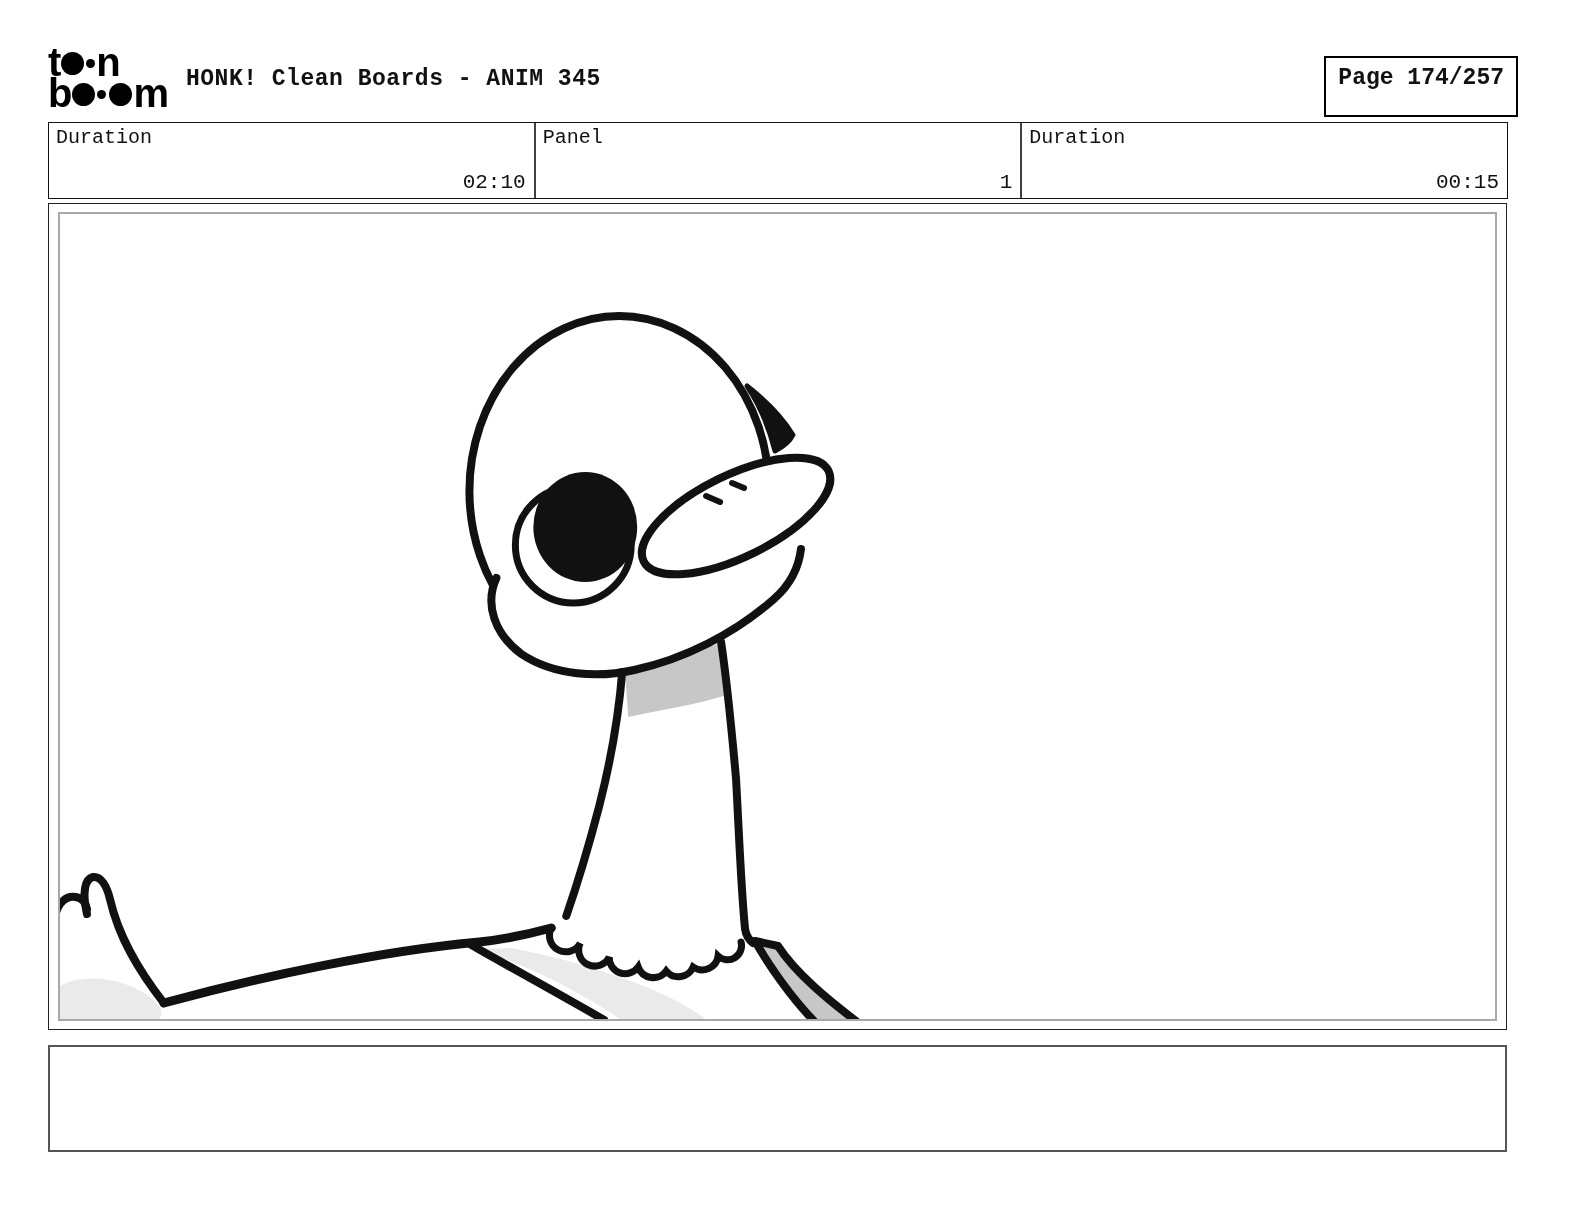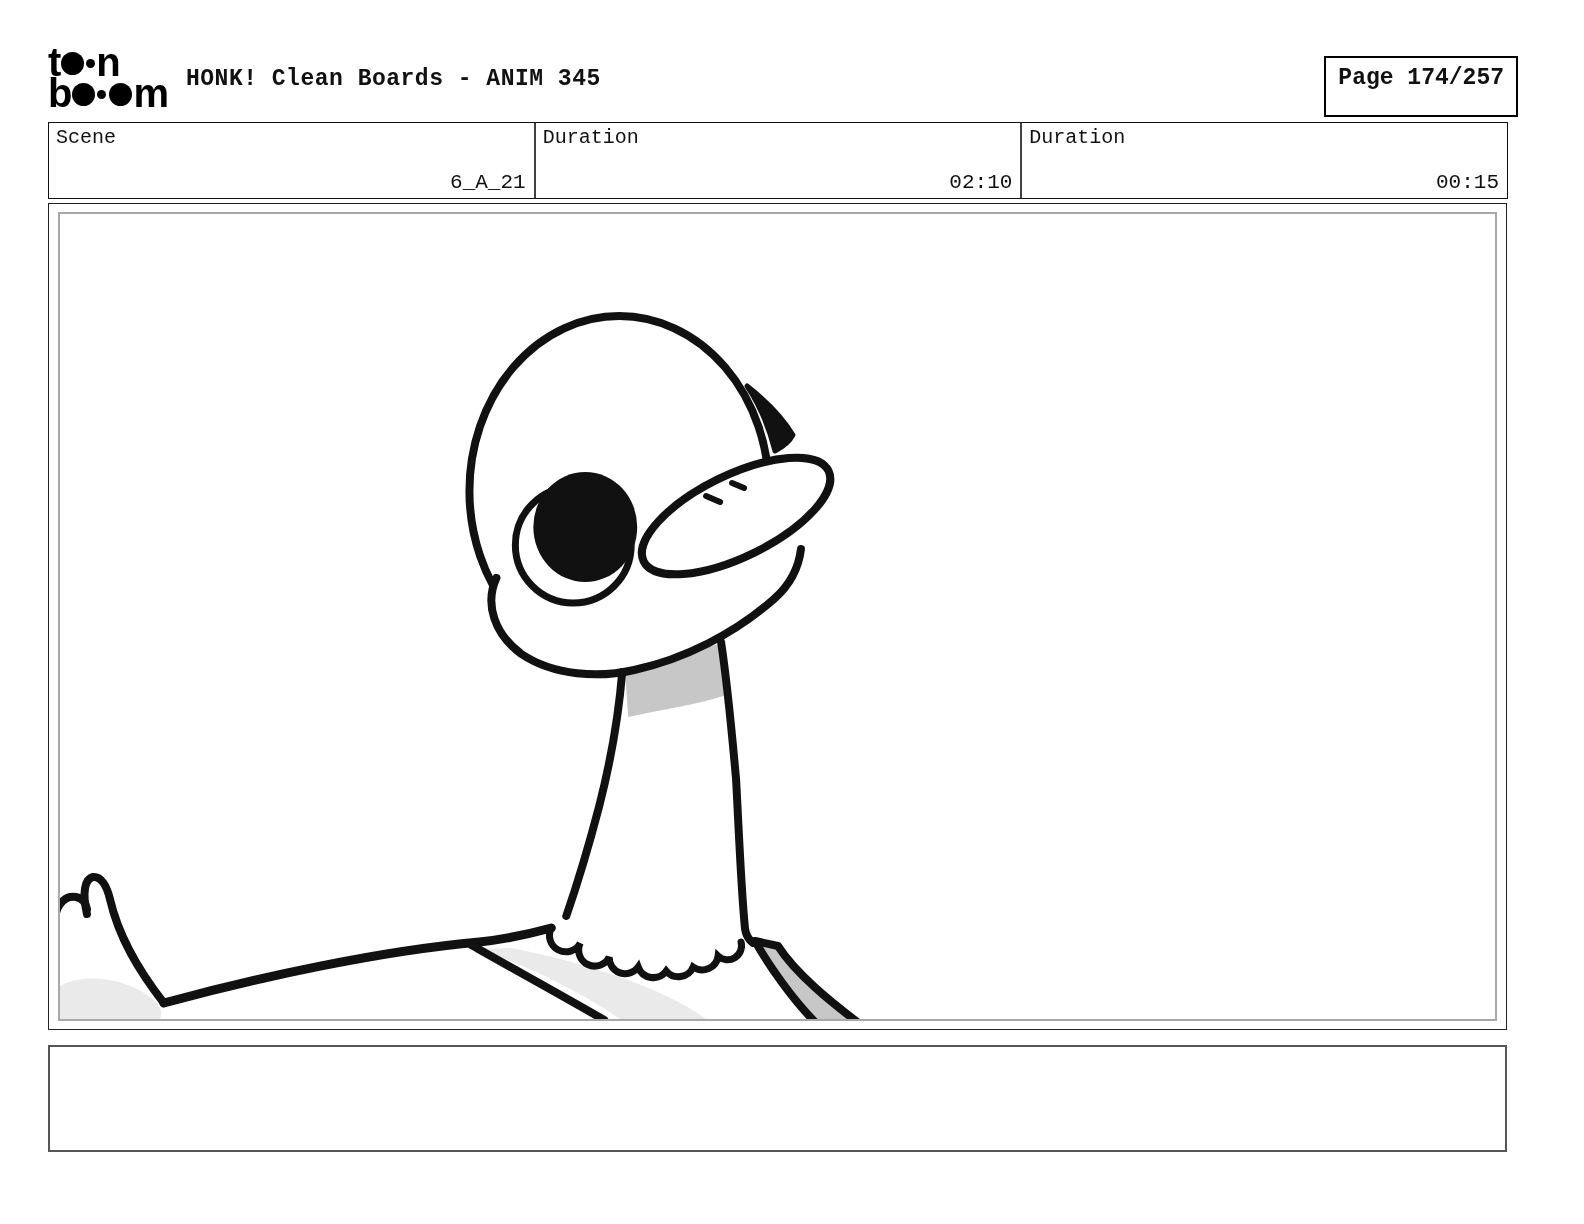--- a/index.html
+++ b/index.html
@@ -47,26 +47,26 @@
     <span class="lg-big"></span>
     <span class="lg-letter">m</span>
   </div>
 </div>
 
 <div class="doc-title">HONK! Clean Boards - ANIM 345</div>
 <div class="page-box">Page 174/257</div>
 
 <div class="info-table">
   <div class="info-cell">
-    <div class="info-label">Scene</div>
-    <div class="info-value">6_A_21</div>
+    <div class="info-label">Duration</div>
+    <div class="info-value">02:10</div>
   </div>
   <div class="info-cell">
-    <div class="info-label">Duration</div>
-    <div class="info-value">02:10</div>
+    <div class="info-label">Panel</div>
+    <div class="info-value">1</div>
   </div>
   <div class="info-cell">
     <div class="info-label">Duration</div>
     <div class="info-value">00:15</div>
   </div>
 </div>
 
 <div class="panel-outer">
   <div class="panel-inner">
     <svg viewBox="0 0 1437 805" preserveAspectRatio="none">

